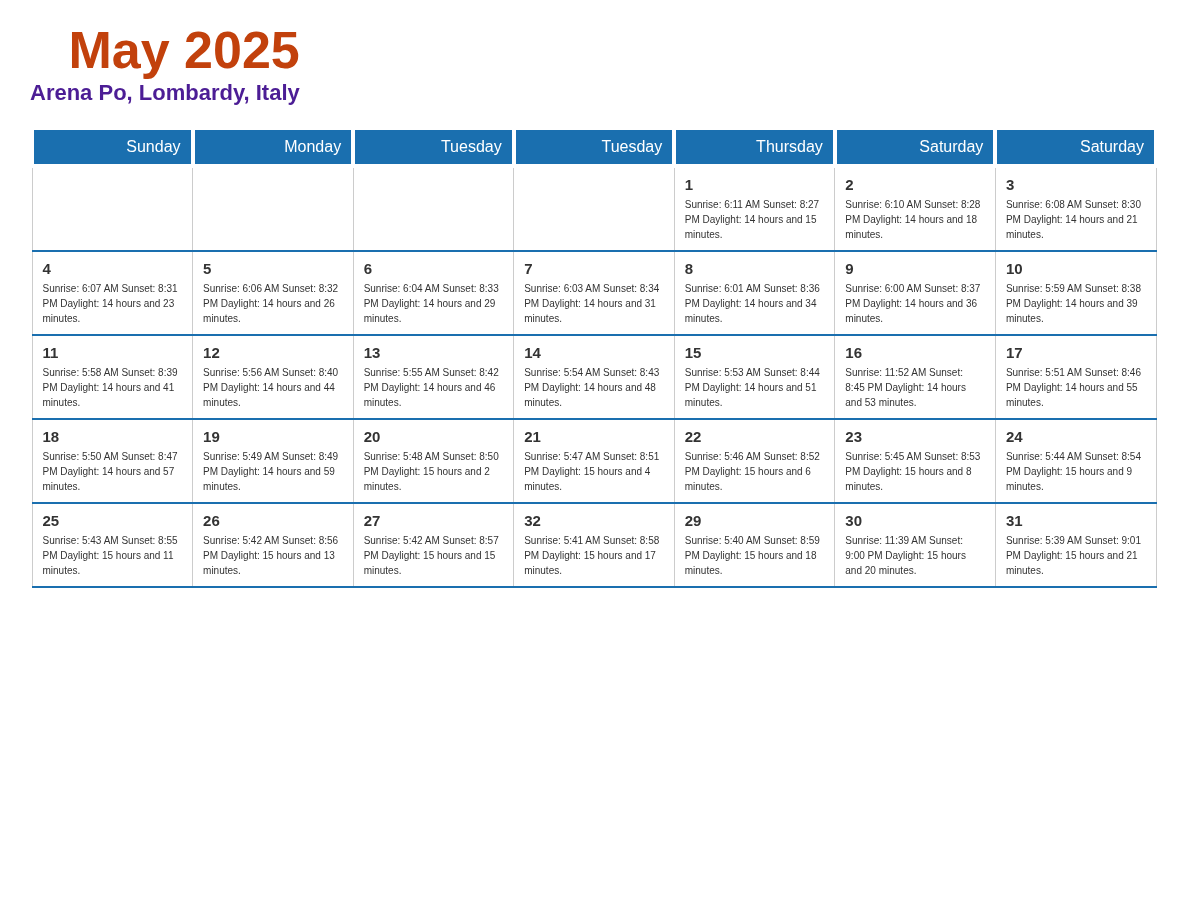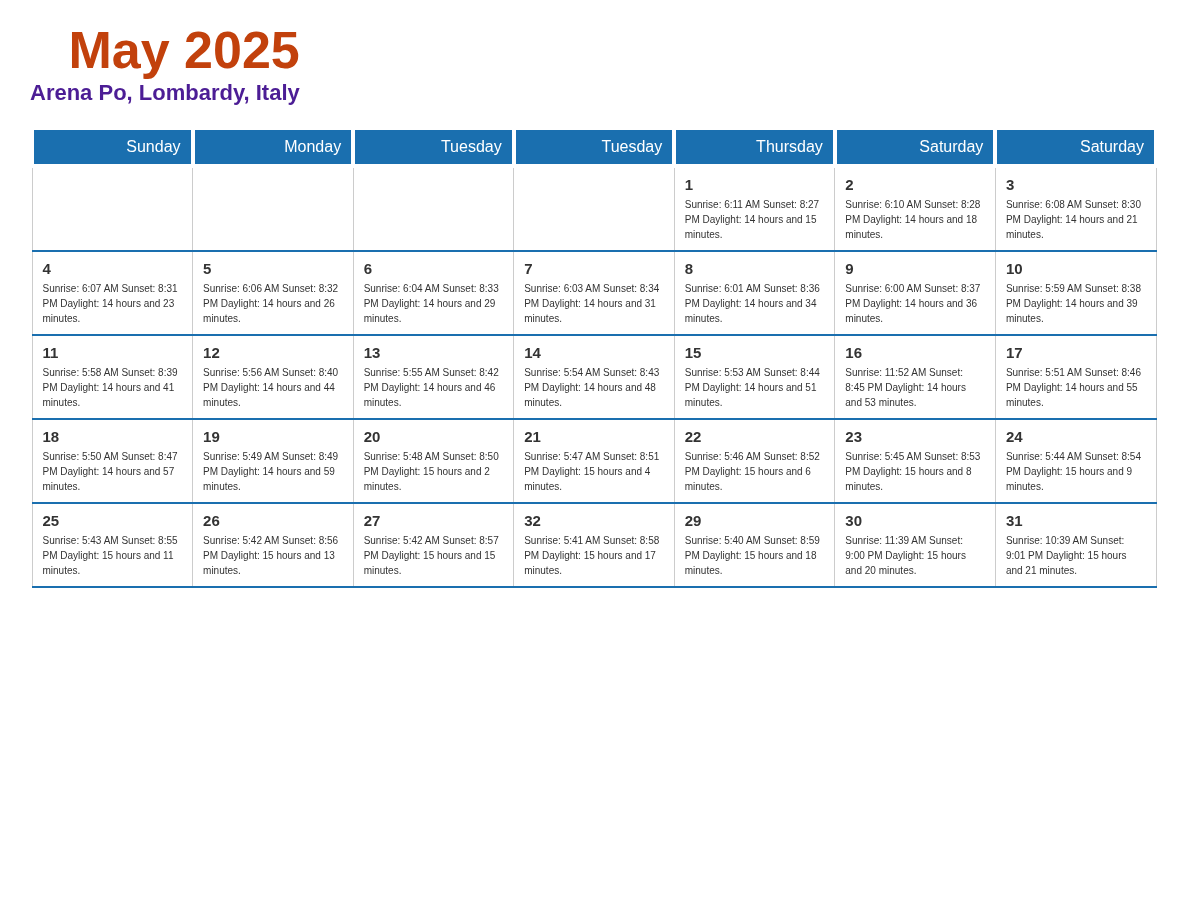--- a/index.html
+++ b/index.html
@@ -319,19 +319,19 @@
 Daylight: 15 hours and 18 minutes.</div>
         </td>
         <td>
           <span class="day-number">30</span>
           <div class="day-info">Sunrise: 11:39 AM
 Sunset: 9:00 PM
 Daylight: 15 hours and 20 minutes.</div>
         </td>
         <td>
           <span class="day-number">31</span>
-          <div class="day-info">Sunrise: 10:39 AM
+          <div class="day-info">Sunrise: 5:39 AM
 Sunset: 9:01 PM
 Daylight: 15 hours and 21 minutes.</div>
         </td>
       </tr>
     </tbody>
 </table>
 
 </body></html>

